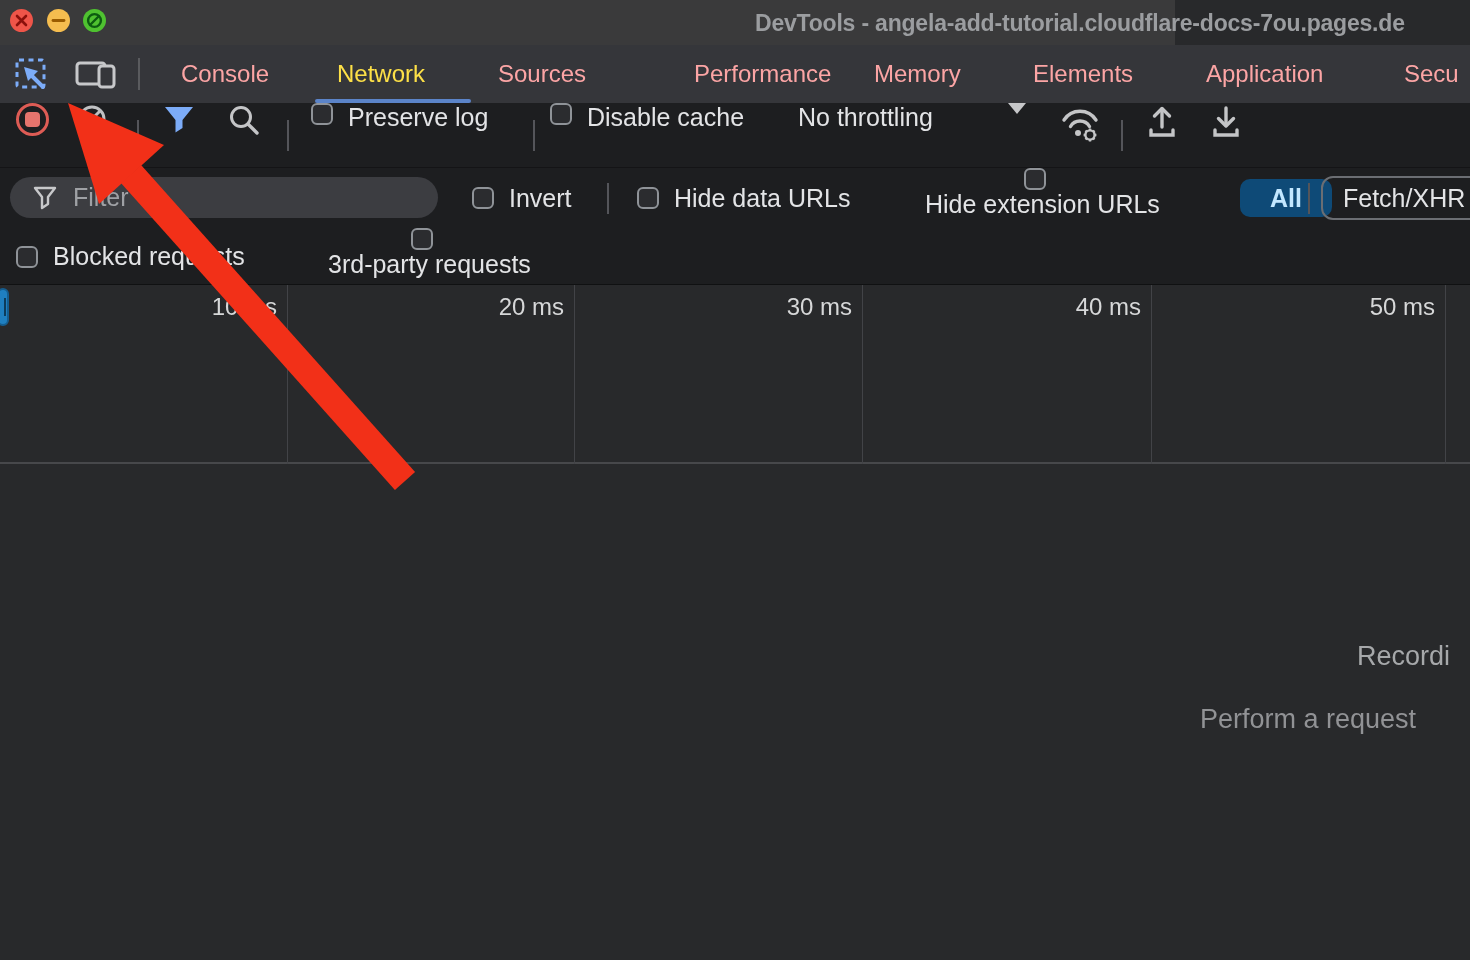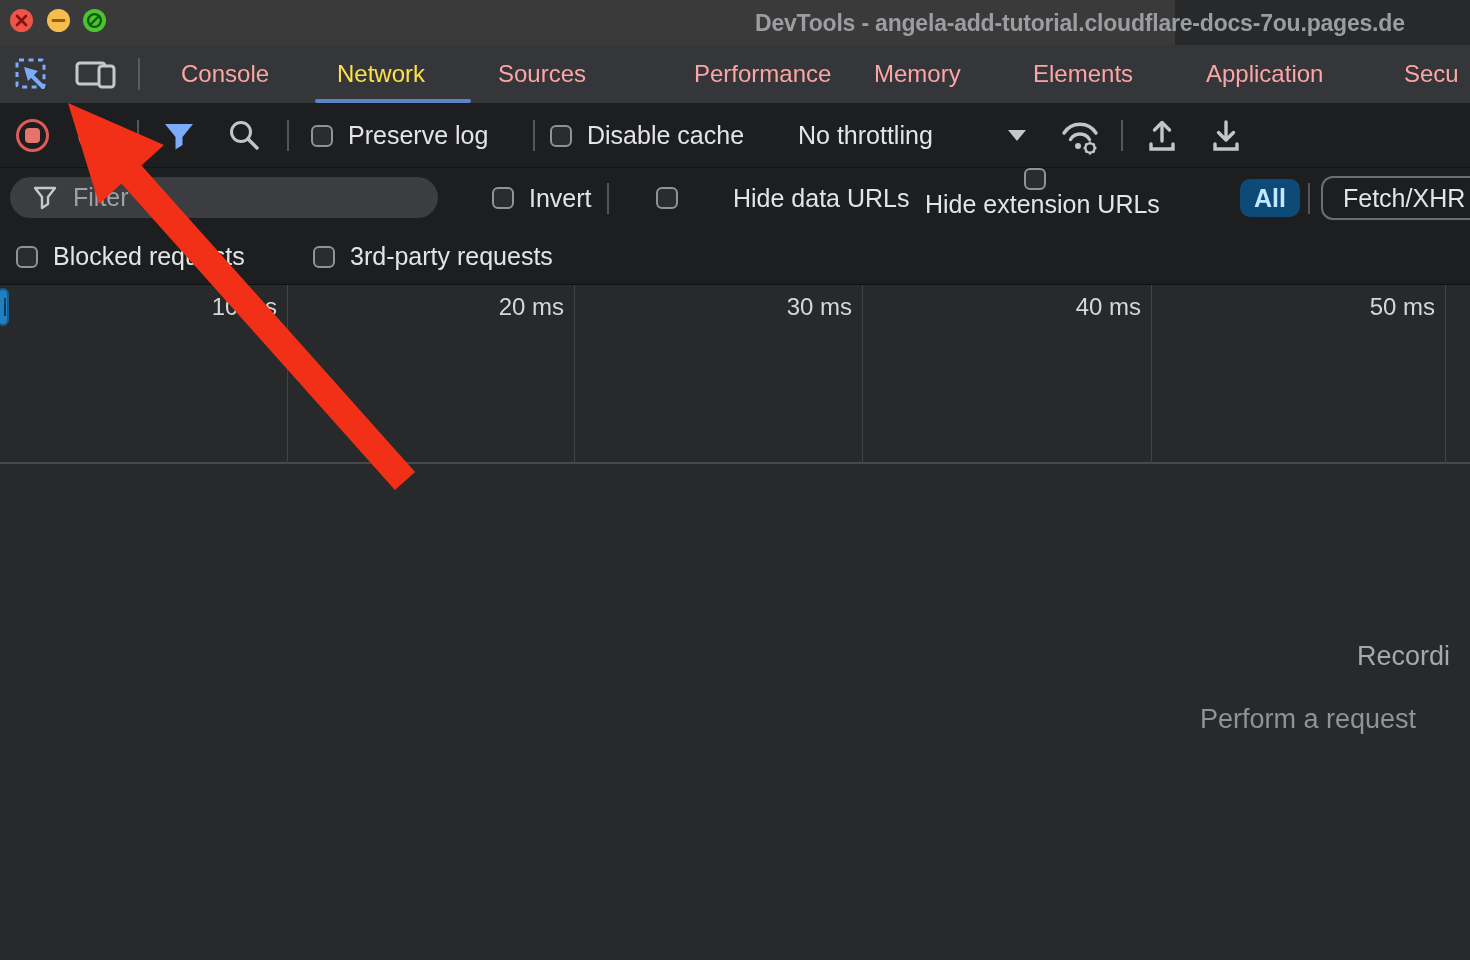--- a/index.html
+++ b/index.html
@@ -20,37 +20,37 @@
   
   .tabbar { position:absolute; left:0; top:45px; width:1470px; height:58px; background:#35363a; }
   .icon-btn { position:absolute; top:10px; width:44px; height:38px; display:flex; align-items:center; justify-content:center; }
   .vdiv-tab { position:absolute; left:138px; top:13px; width:2px; height:32px; background:#5a5b5e; }
   .tab { position:absolute; top:0; height:58px; line-height:58px; font-size:24px; color:#fca5a5; white-space:nowrap; }
   .tab.active { color:#fde047; }
   .tab-underline { position:absolute; left:315px; top:54px; width:156px; height:4px; background:#5b84c9; border-radius:2px; }
 
   
   .nettool { position:absolute; left:0; top:103px; width:1470px; height:65px; background:#1d1e20; border-bottom:1px solid #141416; }
-  .nettool .item { position:absolute; top:0; height:65px; display:flex; align-items:center; }
+  .nettool .item { position:absolute; top:0; height:65px; display:flex; }
   .vdiv { position:absolute; top:17px; width:2px; height:31px; background:#54555a; }
   .record-ring { width:33px; height:33px; border:3px solid #de5c55; border-radius:50%; display:flex; align-items:center; justify-content:center; }
   .record-ring .sq { width:15px; height:15px; background:#e5746d; border-radius:4px; }
   .cb { width:22px; height:22px; border:2px solid #8f9398; border-radius:6px; background:#2b2c2f; flex:0 0 auto; }
   .cb-label { font-size:25px; color:#e3e4e6; margin-left:15px; white-space:nowrap; }
   .throttle-text { font-size:25px; color:#e3e4e6; white-space:nowrap; }
   .caret-down { width:0; height:0; border-left:9px solid transparent; border-right:9px solid transparent; border-top:11px solid #c6c7c9; }
 
   
   .filterrow { position:absolute; left:0; top:168px; width:1470px; height:60px; background:#1d1e20; }
   .filterrow .item { position:absolute; top:0; height:60px; display:flex; align-items:center; }
   .filter-pill { position:absolute; left:10px; top:9px; width:428px; height:41px; background:#3c3d41; border-radius:21px; display:flex; align-items:center; padding-left:22px; }
   .filter-pill input { background:transparent; border:none; outline:none; color:#dcdcde; font-size:25px;
     font-family:"Liberation Sans", sans-serif; margin-left:15px; width:330px; }
   .filter-pill input::placeholder { color:#9fa1a5; opacity:1; }
-  .chip-all { position:absolute; left:1240px; top:11px; height:38px; padding:0 14px; background:#0e4a77; border-radius:10px;
+  .chip-all { position:absolute; left:1240px; top:11px; height:38px; padding:0 30px; background:#0e4a77; border-radius:10px;
     color:#c2e7ff; font-size:25px; font-weight:700; display:flex; align-items:center; }
   .chip-fetch { position:absolute; left:1321px; top:8px; height:44px; padding:0 20px; border:2px solid #6b6e73; border-radius:12px;
     color:#e3e4e6; font-size:25px; display:flex; align-items:center; white-space:nowrap; min-width:170px; }
 
   
   .reqrow { position:absolute; left:0; top:228px; width:1470px; height:57px; background:#1d1e20; border-bottom:1px solid #101112; }
   .reqrow .item { position:absolute; top:0; height:57px; display:flex; align-items:center; }
 
   
   .timeline { position:absolute; left:0; top:285px; width:1470px; height:179px; background:#28292b; border-bottom:2px solid #47484b; }
@@ -190,44 +190,44 @@
     </div>
   </div>
 
   <div class="filterrow">
     <div class="filter-pill">
       <svg width="26" height="26">
         <path d="M3 3 H23 L16 12 V19 L10 23 V12 Z" fill="none" stroke="#c8c9cb" stroke-width="2.4" stroke-linejoin="round"></path>
       </svg>
       <input type="text" value="" placeholder="Filter" style="">
     </div>
-    <div class="item" style="left:492px;">
+    <div class="item" style="left:472px;">
       <span class="cb"></span>
       <span class="cb-label">Invert</span>
     </div>
     <div class="vdiv" style="left:607px; top:15px;"></div>
-    <div class="item" style="left:656px;gap:40px;">
+    <div class="item" style="left:637px;">
       <span class="cb"></span>
       <span class="cb-label">Hide data URLs</span>
     </div>
     <div class="item" style="left:910px;flex-direction:column;">
       <span class="cb"></span>
       <span class="cb-label">Hide extension URLs</span>
     </div>
     <div class="chip-all">All</div>
     <div class="vdiv" style="left:1308px; top:15px;"></div>
     <div class="chip-fetch">Fetch/XHR</div>
   </div>
 
   <div class="reqrow">
     <div class="item" style="left:16px;">
       <span class="cb"></span>
       <span class="cb-label">Blocked requests</span>
     </div>
-    <div class="item" style="left:313px;">
+    <div class="item" style="left:313px;flex-direction:column;">
       <span class="cb"></span>
       <span class="cb-label">3rd-party requests</span>
     </div>
   </div>
 
   <div class="timeline">
     <div class="sel-handle"></div>
     <div class="grid-line" style="left:287px;"></div>
     <div class="grid-line" style="left:574px;"></div>
     <div class="grid-line" style="left:862px;"></div>

